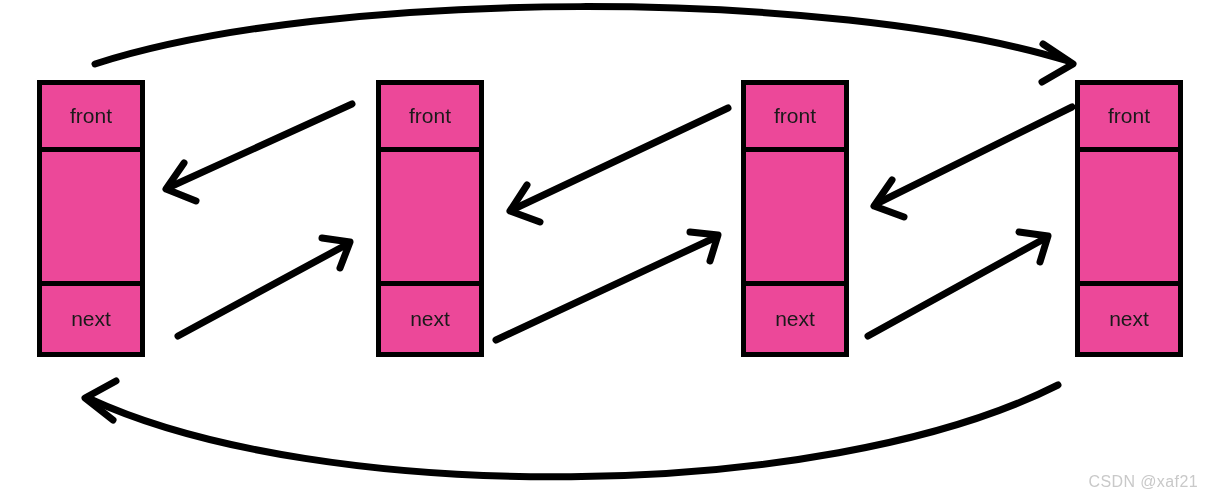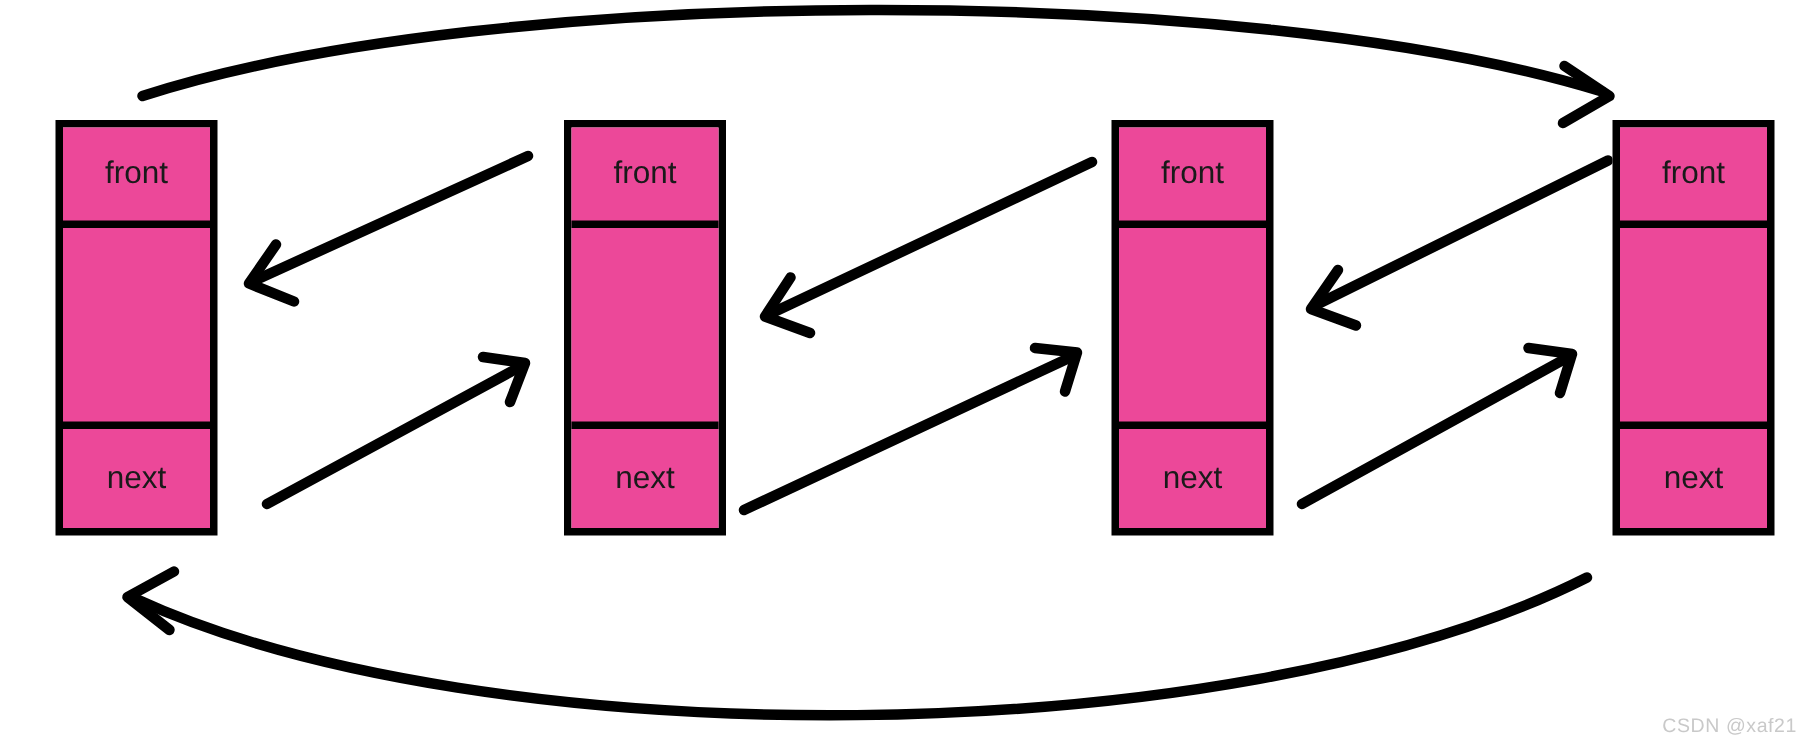--- a/index.html
+++ b/index.html
@@ -54,21 +54,21 @@
   }
   .cell-next {
     flex: 1 1 auto;
     text-align: center;
   }
   .watermark {
     position: absolute;
     right: 14px;
     bottom: 8px;
     font-family: "Liberation Sans", sans-serif;
-    font-size: 13px;
+    font-size: 16px;
     color: #c9c9c9;
     letter-spacing: 0.4px;
     white-space: nowrap;
   }
 </style>
 </head>
 <body>
 
 <div id="canvas">
 

